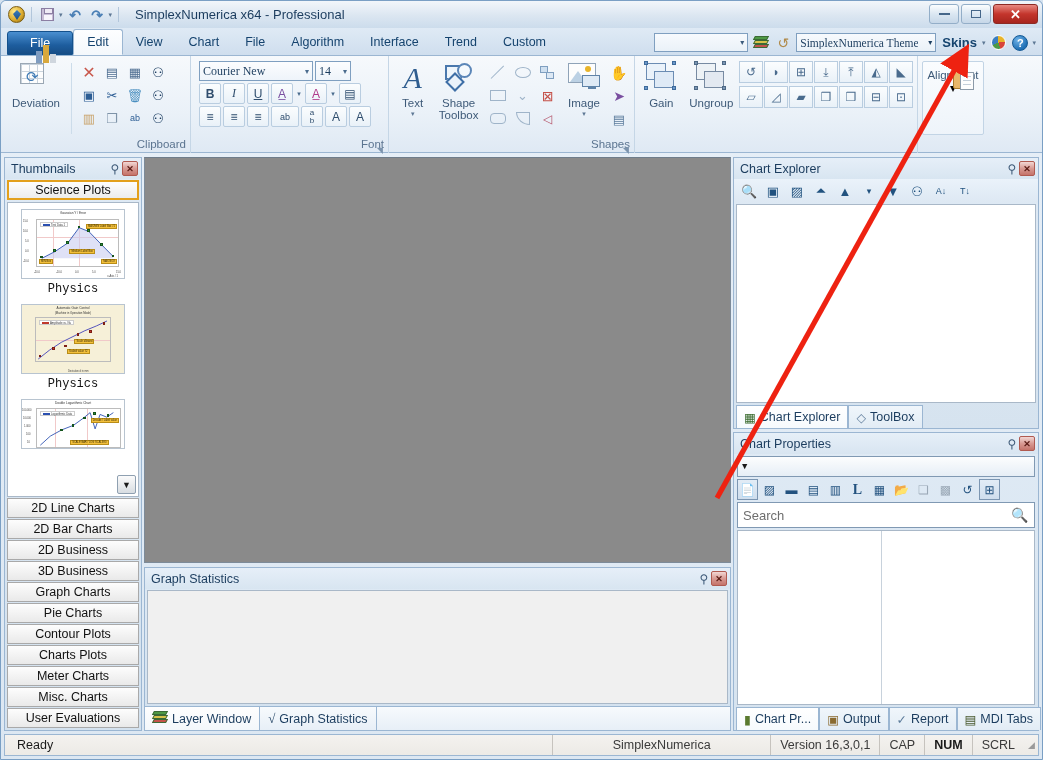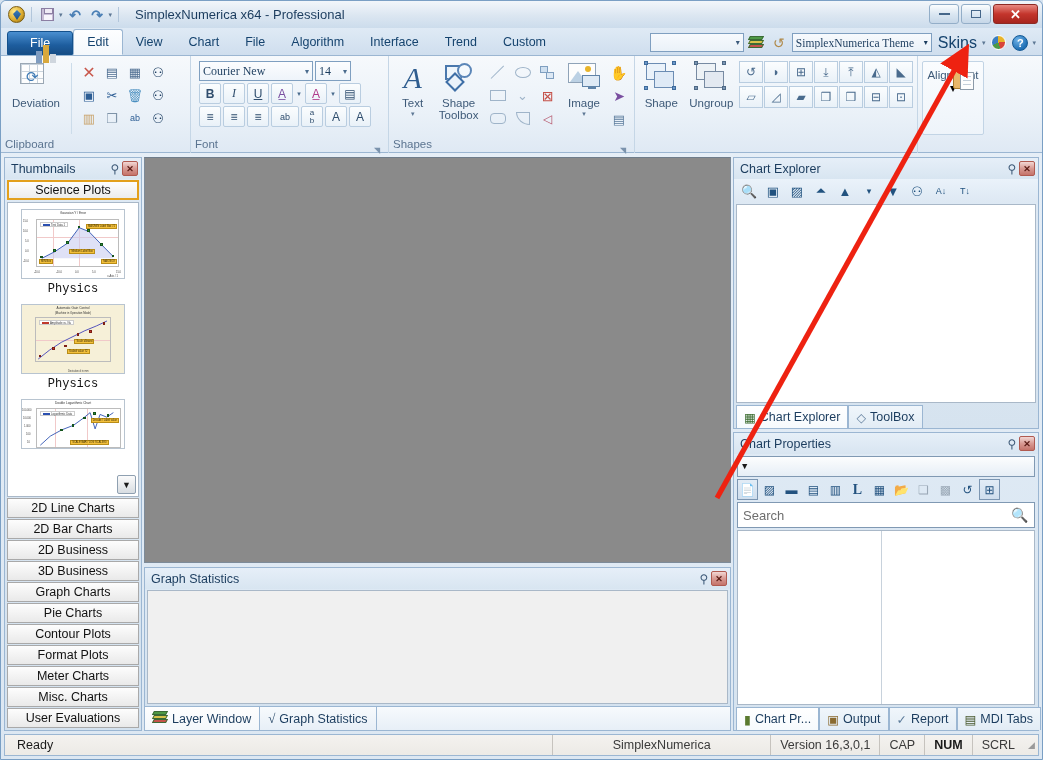--- a/index.html
+++ b/index.html
@@ -140,21 +140,21 @@
   .mini-ico { width: 18px; height: 18px; display: flex; align-items: center; justify-content: center; }
   .layers-ico { position: relative; width: 15px; height: 13px; }
   .layers-ico i {
     position: absolute; left: 0; width: 14px; height: 4px;
     border: 1px solid #3b6b36; transform: skewX(-28deg); display: block;
   }
   .layers-ico i:nth-child(1) { top: 0; background: #4e9945; }
   .layers-ico i:nth-child(2) { top: 4px; background: #d8c24a; }
   .layers-ico i:nth-child(3) { top: 8px; background: #c4534a; }
   .undo2 { font-size: 14px; color: #b08a4a; }
-  .skins-lbl { font-size: 16px; color: #15436e; padding: 0 2px; }
+  .skins-lbl { font-size: 13px; color: #15436e; padding: 0 2px; font-weight: bold; }
   .pie-ico {
     width: 15px; height: 15px; border-radius: 50%;
     background: conic-gradient(#e8b429 0 25%, #d8443a 25% 45%, #4e9945 45% 68%, #3a7ec0 68% 100%);
     border: 1px solid #fff;
   }
   .help-ico {
     width: 16px; height: 16px; border-radius: 50%;
     background: radial-gradient(circle at 35% 30%, #6fb3e8, #1f6fb5 70%);
     color: #fff; font-size: 11px; font-weight: bold;
     display: flex; align-items: center; justify-content: center;
@@ -170,21 +170,21 @@
   }
   .rgroup {
     position: relative;
     height: 97px;
     display: flex; flex-direction: column;
     border-right: 1px solid #c5d6e6;
     padding: 3px 4px 0;
   }
   .rgroup-body { flex: 1; display: flex; align-items: flex-start; gap: 2px; padding-top: 2px; }
   .rgroup-label {
-    text-align: left; font-size: 11.5px; color: #5b7490;
+    text-align: right; font-size: 11.5px; color: #5b7490;
     height: 17px; line-height: 17px;
     position: relative;
   }
   .rgroup-label .dlg {
     position: absolute; right: 1px; bottom: 2px;
     width: 9px; height: 9px; font-size: 8px; color: #7b93ad;
   }
   .bigbtn {
     display: flex; flex-direction: column; align-items: center; justify-content: flex-start;
     width: 62px; padding-top: 2px;
@@ -726,21 +726,21 @@
         <span class="dlg">◥</span>
       </div>
     </div>
 
     <div class="rgroup" style="width:283px">
       <div class="rgroup-body">
         <div class="bigbtn" style="width:52px">
           <div class="iconbox">
             <span class="grp-ico sel"><i></i><i></i><b class="h1"></b><b class="h2"></b><b class="h3"></b><b class="h4"></b></span>
           </div>
-          <div class="lbl">Shape</div>
+          <div class="lbl">Gain</div>
         </div>
         <div class="bigbtn" style="width:60px">
           <div class="iconbox">
             <span class="grp-ico sel" style="filter:grayscale(.4)"><i></i><i></i><b class="h1"></b><b class="h2"></b><b class="h3"></b><b class="h4"></b></span>
           </div>
           <div class="lbl">Ungroup</div>
         </div>
         <div class="fmtgrid">
           <div class="fmtrow">
             <div class="fbtn">↺</div>
@@ -886,21 +886,21 @@
     </div>
 
     <div class="catlist">
       <div class="cat-btn">2D Line Charts</div>
       <div class="cat-btn">2D Bar Charts</div>
       <div class="cat-btn">2D Business</div>
       <div class="cat-btn">3D Business</div>
       <div class="cat-btn">Graph Charts</div>
       <div class="cat-btn">Pie Charts</div>
       <div class="cat-btn">Contour Plots</div>
-      <div class="cat-btn">Format Plots</div>
+      <div class="cat-btn">Charts Plots</div>
       <div class="cat-btn">Meter Charts</div>
       <div class="cat-btn">Misc. Charts</div>
       <div class="cat-btn">User Evaluations</div>
     </div>
   </div>
 
   <div class="workspace">
     <div class="mdi-area"></div>
 
     <div class="gs-panel">

